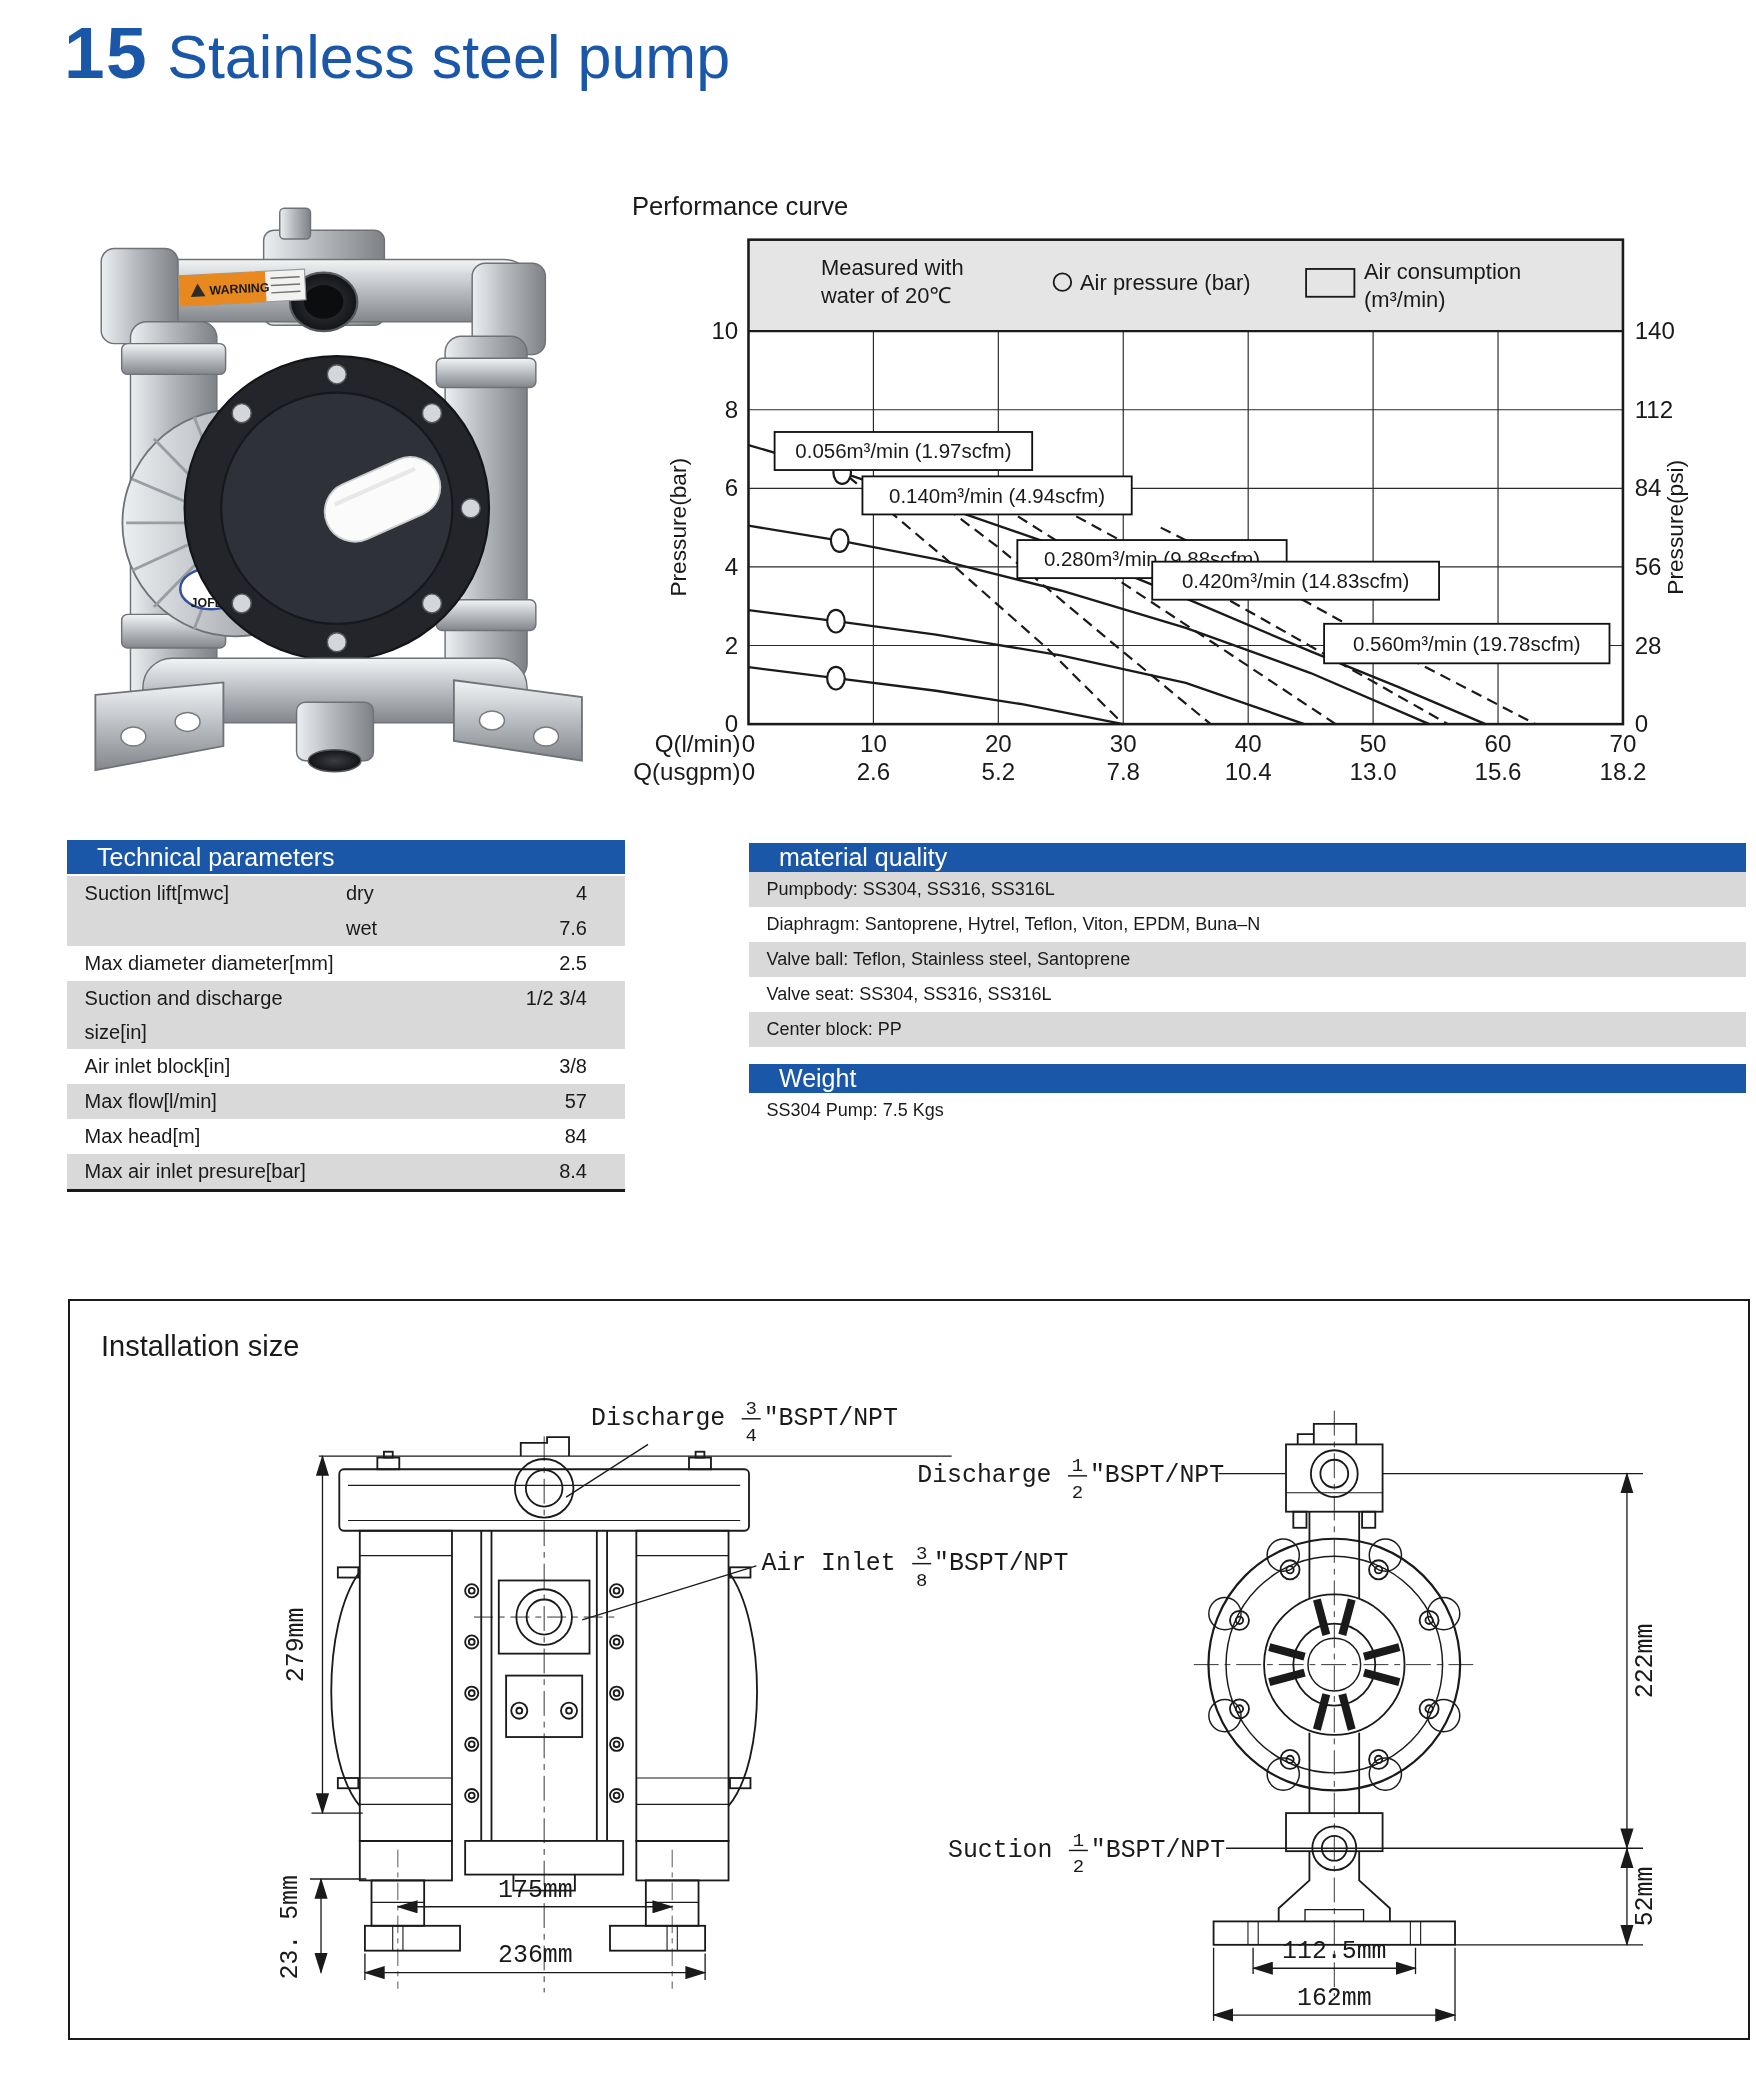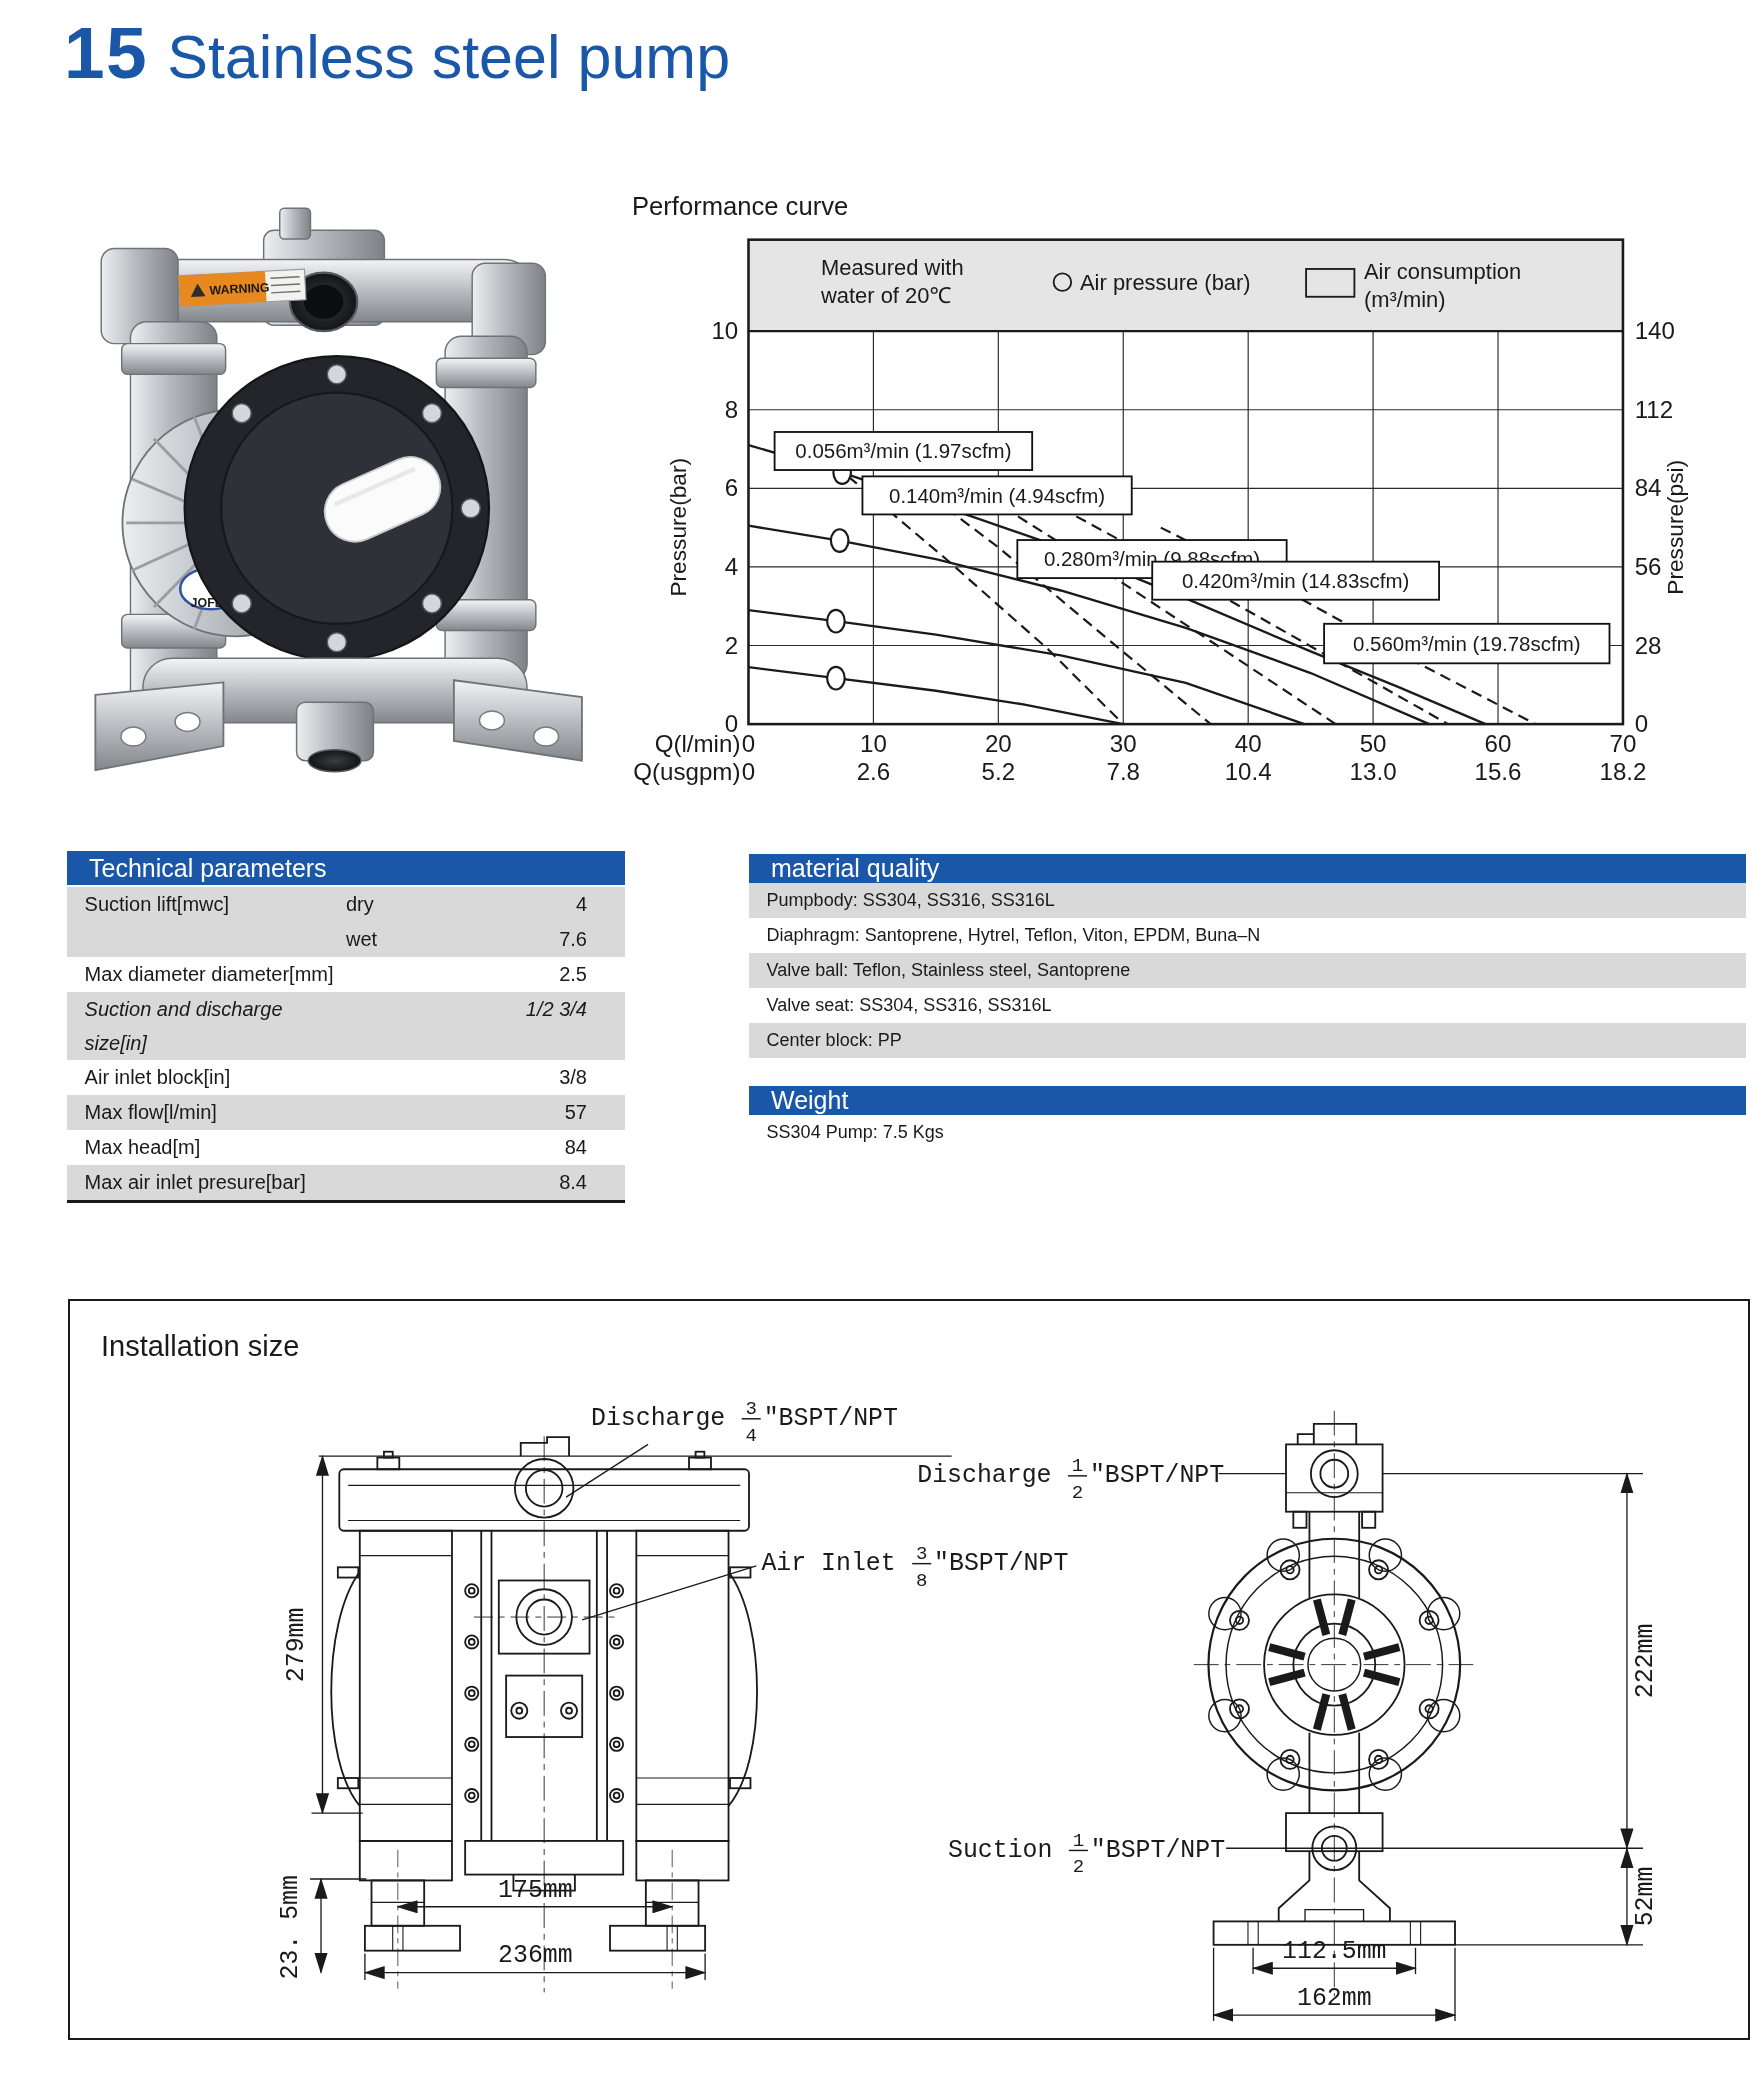--- a/index.html
+++ b/index.html
@@ -8,27 +8,27 @@
   
   #title-row{position:absolute;left:64px;top:11px;white-space:nowrap;}
   #page-num{font-size:73px;font-weight:bold;color:#1b57a8;letter-spacing:1.5px;}
   #page-title{font-size:61px;font-weight:400;color:#1b57a8;margin-left:19px;}
   
   #perf-title{position:absolute;left:632px;top:192px;font-size:25.6px;color:#1a1a1a;}
   #chart{position:absolute;left:629px;top:187px;}
   svg text{font-family:"Liberation Sans",sans-serif;fill:#1a1a1a;}
   #install-svg text, #install-svg .dim{font-family:"Liberation Mono","DejaVu Sans Mono",monospace;}
   
-  .bluebar{background:#1b57a8;color:#ffffff;font-size:25px;padding-left:22px;margin-top:11px;}
+  .bluebar{background:#1b57a8;color:#ffffff;font-size:25px;padding-left:30px;}
   #tech{position:absolute;left:67px;top:840px;width:558px;}
   #tech .bluebar{height:34px;line-height:34px;margin-bottom:1.5px;}
   .trow{font-size:20px;}
   .trow.shaded{background:#d9d9d9;}
   .tline{display:flex;height:35px;line-height:35px;}
-  .tline.tall{height:34px;line-height:34px;font-style:italic;}
+  .tline.tall{height:34px;line-height:34px;}
   .tl{flex:1;padding-left:17.6px;white-space:nowrap;}
   .tm{width:102px;}
   .tv{width:139px;text-align:right;padding-right:38px;white-space:nowrap;}
   #tech-bottom{height:2.9px;background:#1a1a1a;margin-top:0.7px;}
   #matwrap{position:absolute;left:749px;top:843px;width:997px;}
   #matwrap .bluebar{height:29px;line-height:29px;}
   .mrow{height:35px;line-height:35px;font-size:18px;padding-left:17.6px;white-space:nowrap;}
   .mrow.shaded{background:#d9d9d9;}
   .spacer{height:17px;}
   

